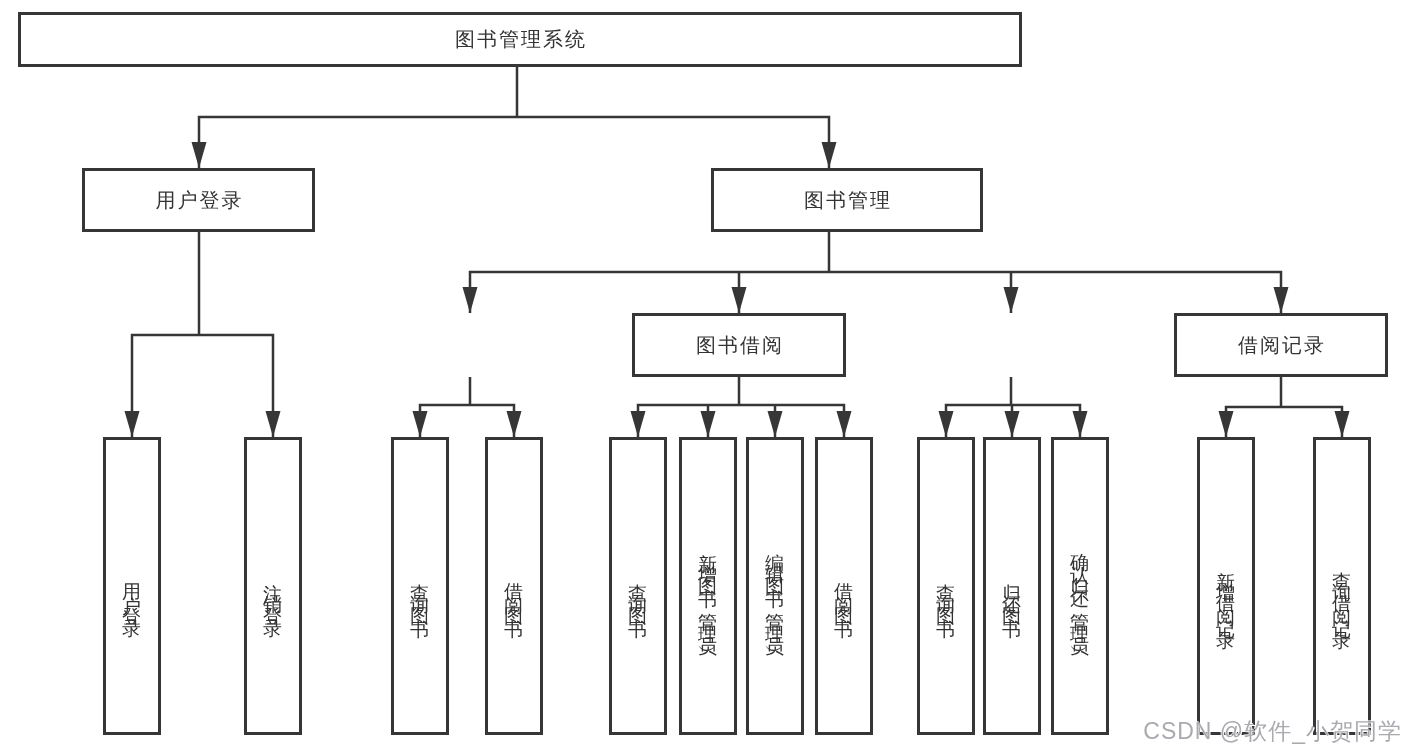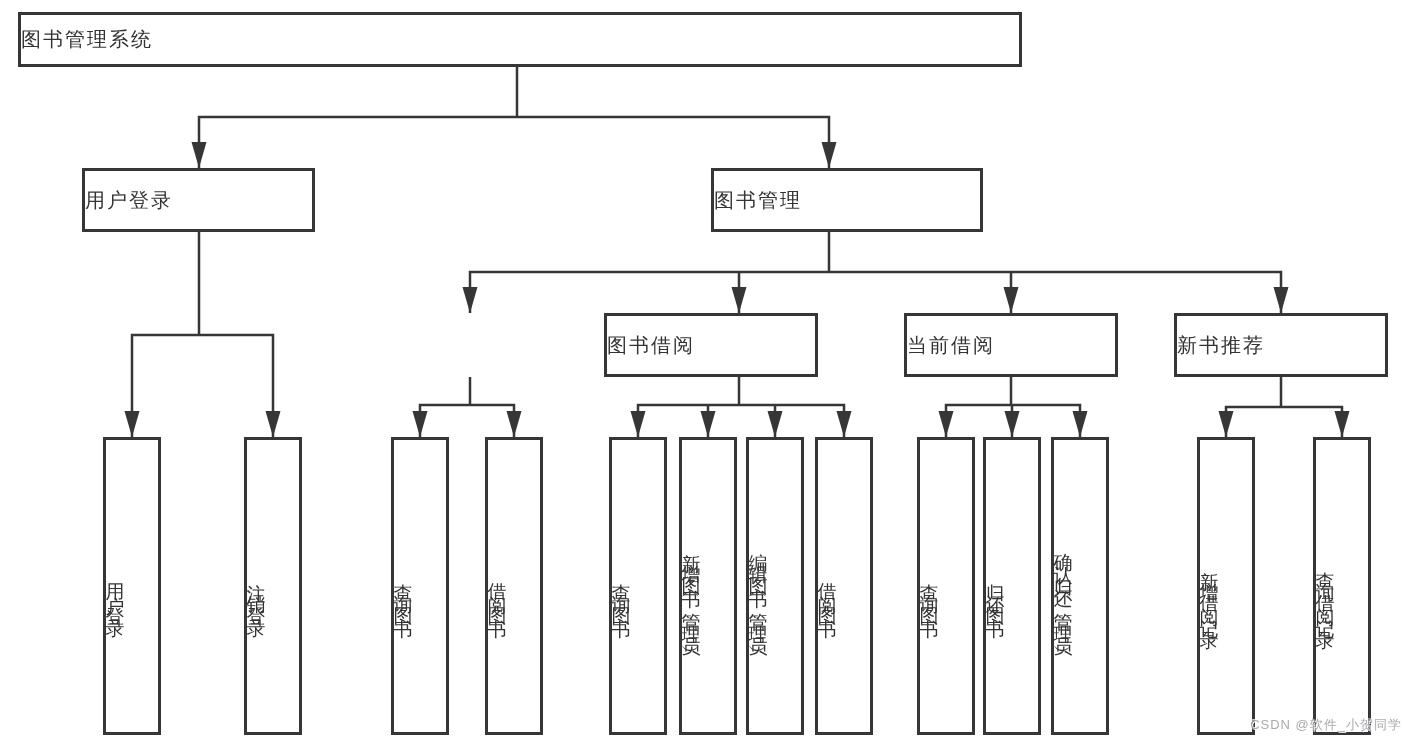--- a/index.html
+++ b/index.html
@@ -11,21 +11,21 @@
     overflow:hidden;
   }
   #wires { position:absolute; left:0; top:0; z-index:0; }
   .node {
     position:absolute;
     box-sizing:border-box;
     border:3px solid #363636;
     background:#ffffff;
     display:flex;
     align-items:center;
-    justify-content:flex-start;
+    justify-content:center;
     color:#333333;
     z-index:1;
   }
   .h .lbl {
     font-size:20px;
     letter-spacing:2px;
     margin-right:-2px;
     white-space:nowrap;
   }
   .v .lbl {
@@ -34,21 +34,21 @@
     font-size:19px;
     line-height:1;
     letter-spacing:12px;
     margin-bottom:-12px;
     white-space:nowrap;
   }
   .watermark {
     position:absolute;
     top:716px; right:3px;
     z-index:2;
-    font-size:13px;
+    font-size:23px;
     color:#a9a9af;
     letter-spacing:1px;
     text-shadow:1px 1px 0 #ffffff, -1px -1px 0 rgba(255,255,255,0.8);
     white-space:nowrap;
   }
 </style>
 </head>
 <body>
 
 <div id="stage">
@@ -90,28 +90,25 @@
     <span class="lbl">图书管理系统</span>
   </div>
 
   <div class="node h" style="left:82px;top:168px;width:233px;height:64px">
     <span class="lbl">用户登录</span>
   </div>
   <div class="node h" style="left:711px;top:168px;width:272px;height:64px">
     <span class="lbl">图书管理</span>
   </div>
 
-  <div class="node h" style="left:604px;top:313px;width:214px;height:64px">
+  <div class="node h" style="left:632px;top:313px;width:214px;height:64px">
     <span class="lbl">图书借阅</span>
   </div>
-  <div class="node h" style="left:904px;top:313px;width:214px;height:64px">
-    <span class="lbl">当前借阅</span>
-  </div>
   <div class="node h" style="left:1174px;top:313px;width:214px;height:64px">
-    <span class="lbl">新书推荐</span>
+    <span class="lbl">借阅记录</span>
   </div>
 
   <div class="node v" style="left:103px;top:437px;width:58px;height:298px">
     <span class="lbl">用户登录</span>
   </div>
   <div class="node v" style="left:244px;top:437px;width:58px;height:298px">
     <span class="lbl">注销登录</span>
   </div>
 
   <div class="node v" style="left:391px;top:437px;width:58px;height:298px">

